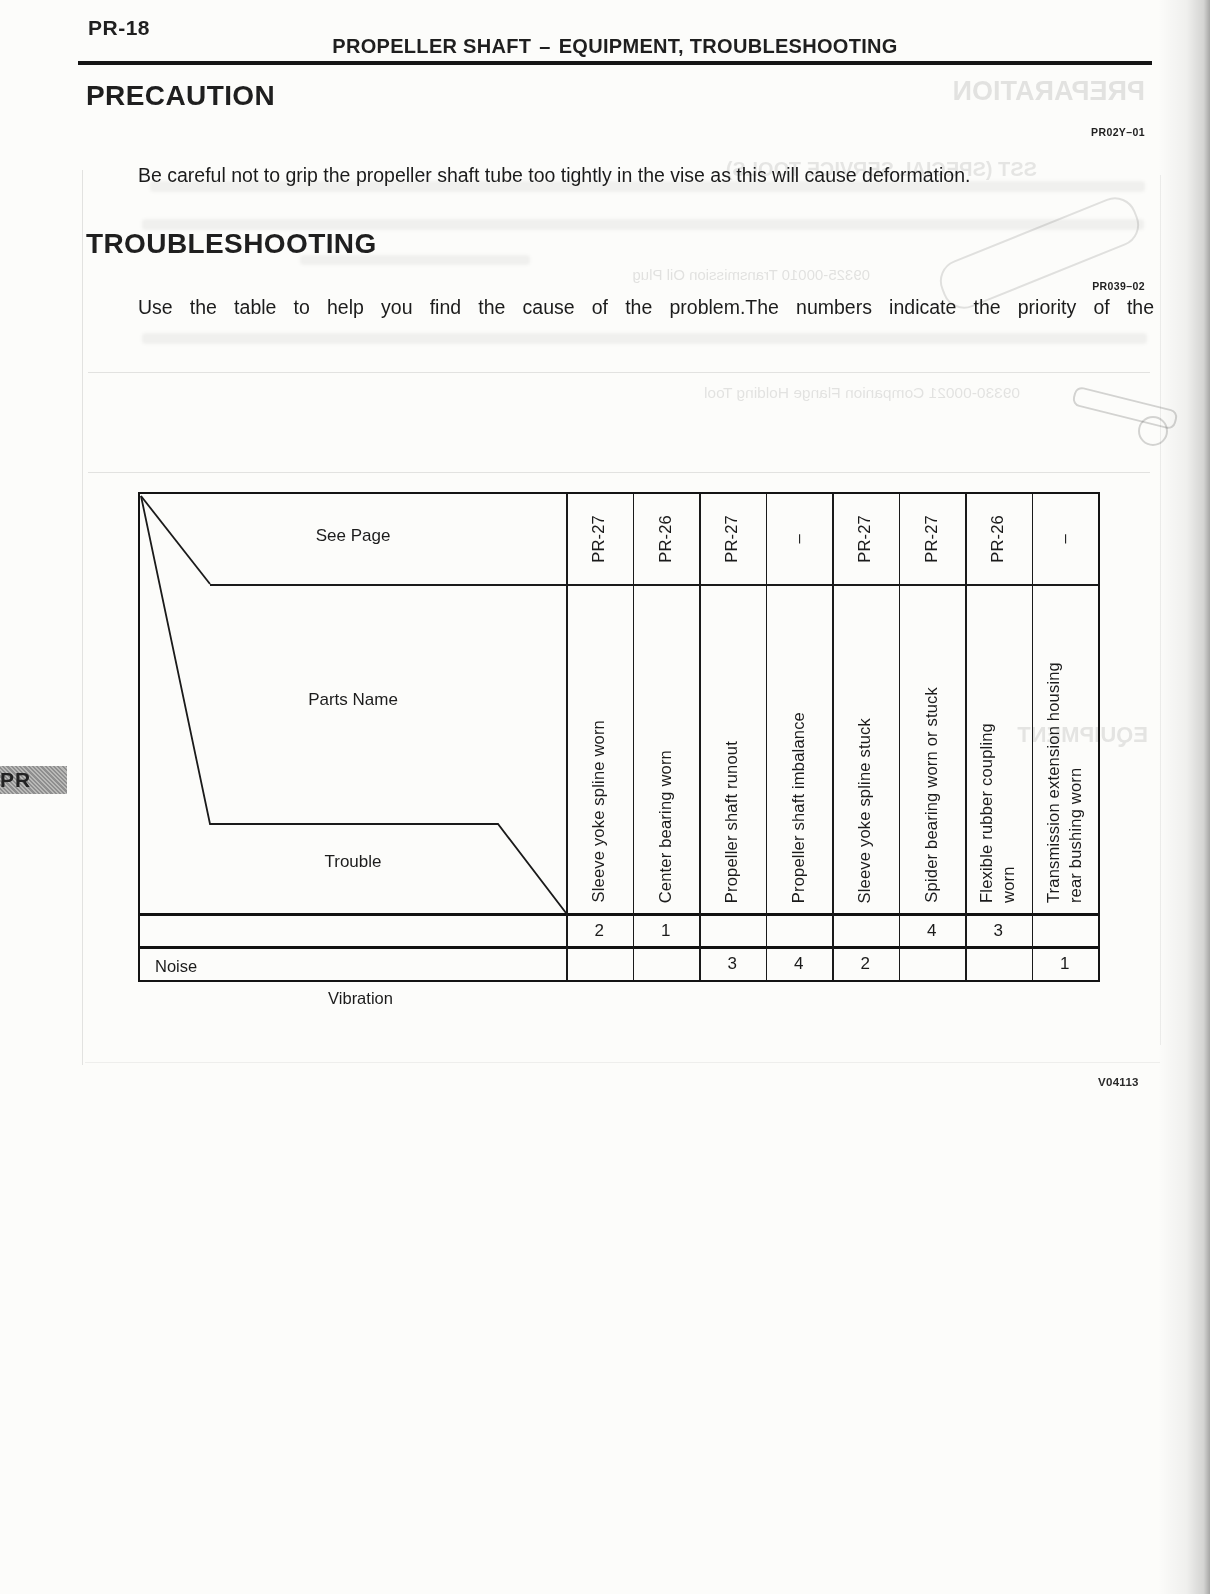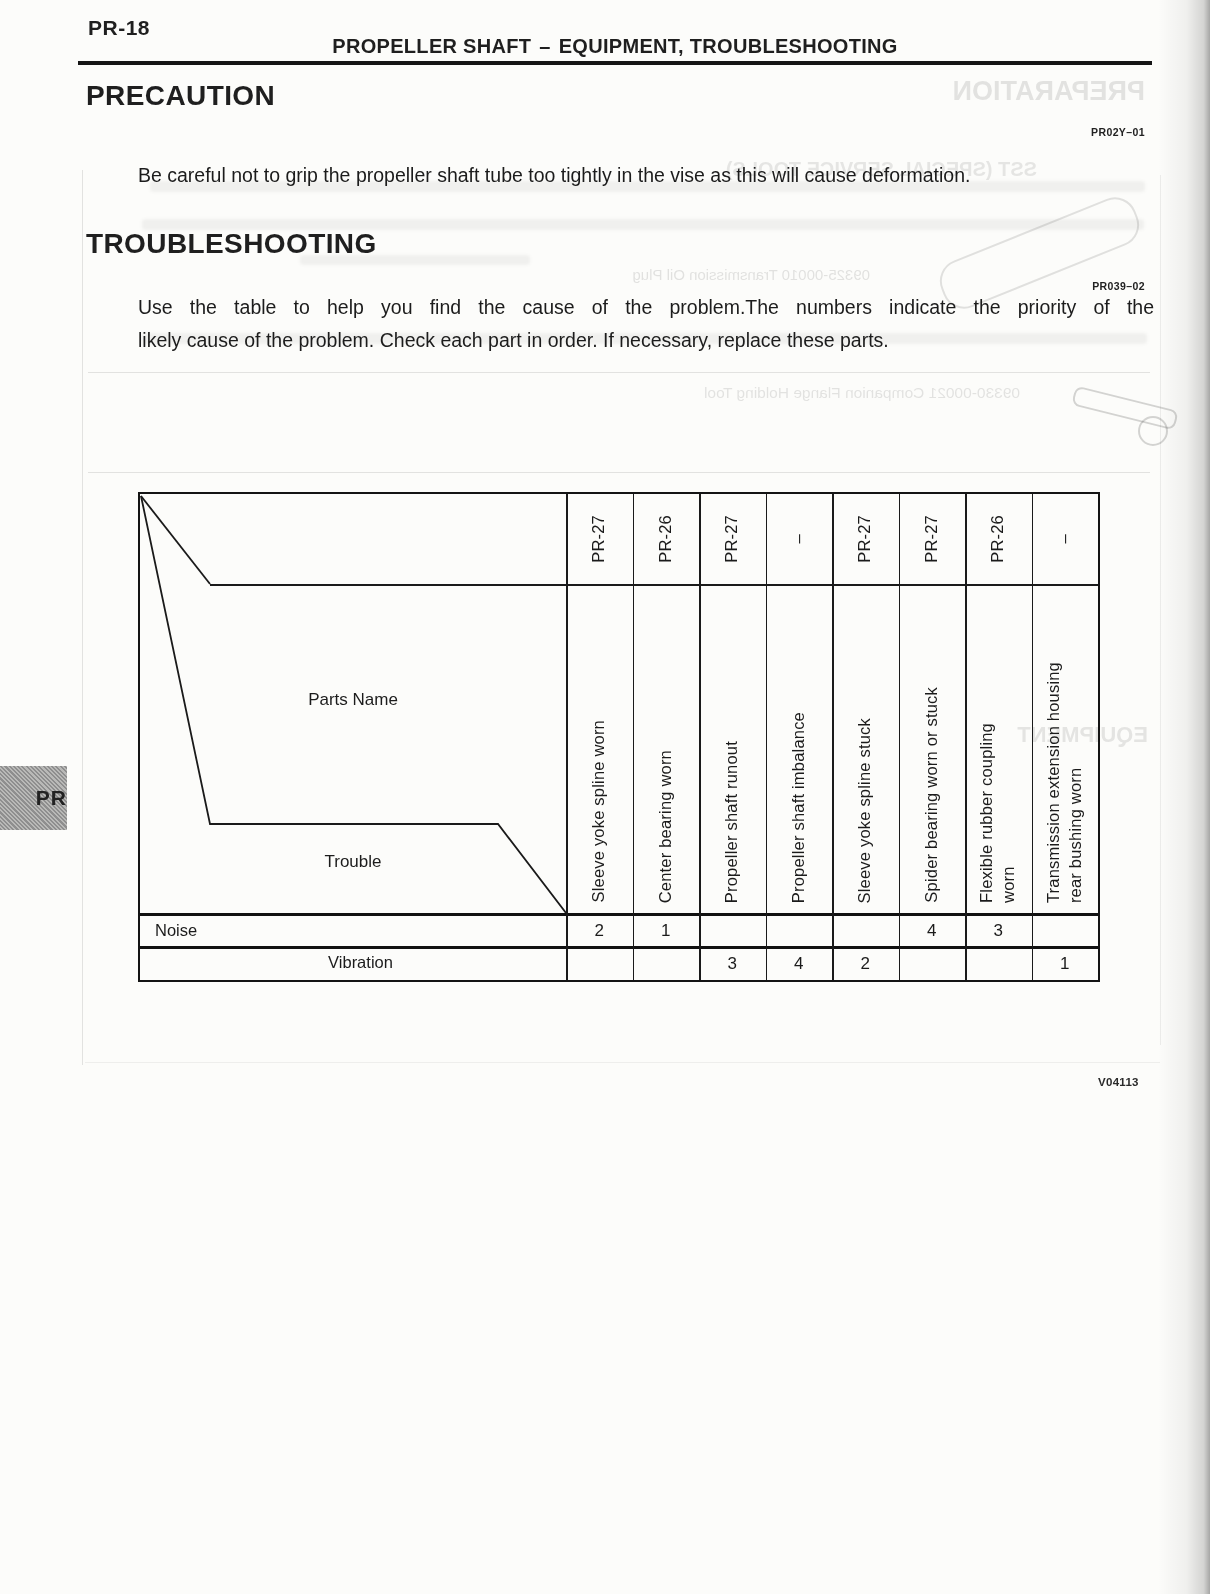--- a/index.html
+++ b/index.html
@@ -19,23 +19,23 @@
   .doc-title .sep{padding:0 8px;font-weight:600;}
   .header-rule{left:78px;top:61px;width:1074px;height:4px;background:#151515;}
 
   
   .h1{font-size:28px;font-weight:700;letter-spacing:.4px;}
   .ref-code{font-size:10.5px;font-weight:700;letter-spacing:.4px;color:#222;}
   .body-text{font-size:19.5px;line-height:33.5px;color:#1c1c1c;}
 
   
   .side-tab{
-    left:0;top:766px;width:67px;height:64px;
+    left:0;top:766px;width:67px;height:28px;
     background:repeating-linear-gradient(45deg,#8e8e8e 0 1.5px,#b9b9b7 1.5px 3px);
-    display:flex;align-items:center;justify-content:flex-end;
+    display:flex;align-items:center;justify-content:flex-start;
   }
   .side-tab span{font-size:21px;font-weight:700;color:#222;letter-spacing:1px;}
 
   
   .ts-table{
     left:138px;top:492px;width:958px;height:486px;
     border:2px solid #141414;background:transparent;
   }
   .vline{position:absolute;top:0;height:486px;width:1.6px;background:#1a1a1a;}
   .hline{position:absolute;height:1.6px;background:#1a1a1a;}
@@ -43,21 +43,21 @@
   .corner-label{position:absolute;left:0;width:426px;text-align:center;font-size:17px;color:#1c1c1c;}
   .cell{position:absolute;display:flex;justify-content:center;}
   .cell.v-see{align-items:center;}
   .cell.v-part{align-items:flex-end;padding-bottom:10px;box-sizing:border-box;}
   .vtext{
     writing-mode:vertical-rl;transform:rotate(180deg);
     font-size:16.5px;line-height:1.32;color:#1b1b1b;white-space:pre-line;
     letter-spacing:.2px;
   }
   .row-label{position:absolute;left:0;width:426px;height:33px;line-height:33px;
-    padding-left:15px;box-sizing:border-box;font-size:16.5px;color:#1b1b1b;}
+    padding-left:15px;box-sizing:border-box;font-size:16.5px;color:#1b1b1b;margin-top:36px;}
   .num-cell{position:absolute;width:66.5px;height:33px;line-height:33px;text-align:center;
     font-size:17px;color:#1b1b1b;}
 
   .fig-code{left:1098px;top:1076px;font-size:11.5px;font-weight:700;color:#2a2a2a;letter-spacing:.3px;}
 
   
   .mirror{transform:scaleX(-1);}
   .ghost{color:#5f5f5f;filter:blur(.6px);}
   .gbar{position:absolute;background:rgba(40,40,40,.055);filter:blur(1.6px);border-radius:3px;}
   .gline{position:absolute;background:rgba(0,0,0,.10);}
@@ -99,33 +99,33 @@
   </div>
   <div class="abs header-rule"></div>
 
   <div class="abs h1" style="left:86px;top:80px;">PRECAUTION</div>
   <div class="abs ref-code" style="left:945px;top:126px;width:200px;text-align:right;">PR02Y–01</div>
   <div class="abs body-text" style="left:138px;top:139px;width:1030px;white-space:nowrap;margin-top:20px;">Be careful not to grip the propeller shaft tube too tightly in the vise as this will cause deformation.</div>
 
   <div class="abs h1" style="left:86px;top:228px;">TROUBLESHOOTING</div>
   <div class="abs ref-code" style="left:945px;top:280px;width:200px;text-align:right;">PR039–02</div>
   <div class="abs body-text" style="left:138px;top:291px;width:1016px;text-align:justify;text-align-last:justify;">Use the table to help you find the cause of the problem.The numbers indicate the priority of the</div>
-  <div class="abs body-text" style="left:138px;top:324px;width:1016px;">likely cause of the problem. Check each part in order. If necessary, replace these parts.</div>
 
   <div class="abs side-tab">
     <span>PR</span>
   </div>
 
   <div class="abs ts-table">
 
     <svg style="position:absolute;left:0;top:0;" width="426" height="420" viewBox="0 0 426 420">
       <path d="M1 2 L70 90" stroke="#1a1a1a" stroke-width="1.8" fill="none"></path>
       <path d="M1 2 L70 330 L358 330 L426 419" stroke="#1a1a1a" stroke-width="1.8" fill="none"></path>
     </svg>
 
+    <div class="corner-label" style="top:32px;">See Page</div>
     <div class="corner-label" style="top:358px;">Trouble</div>
     <div class="corner-label" style="top:196px;">Parts Name</div>
 
     <div class="hline" style="top:90px;left:70px;width:888px;"></div>
     <div class="hline heavy" style="top:419px;left:0;width:958px;"></div>
     <div class="hline heavy" style="top:452px;left:0;width:958px;"></div>
 
     <div class="vline" style="left:426px;"></div>
     <div class="vline" style="left:492.5px;"></div>
     <div class="vline" style="left:559px;"></div>

